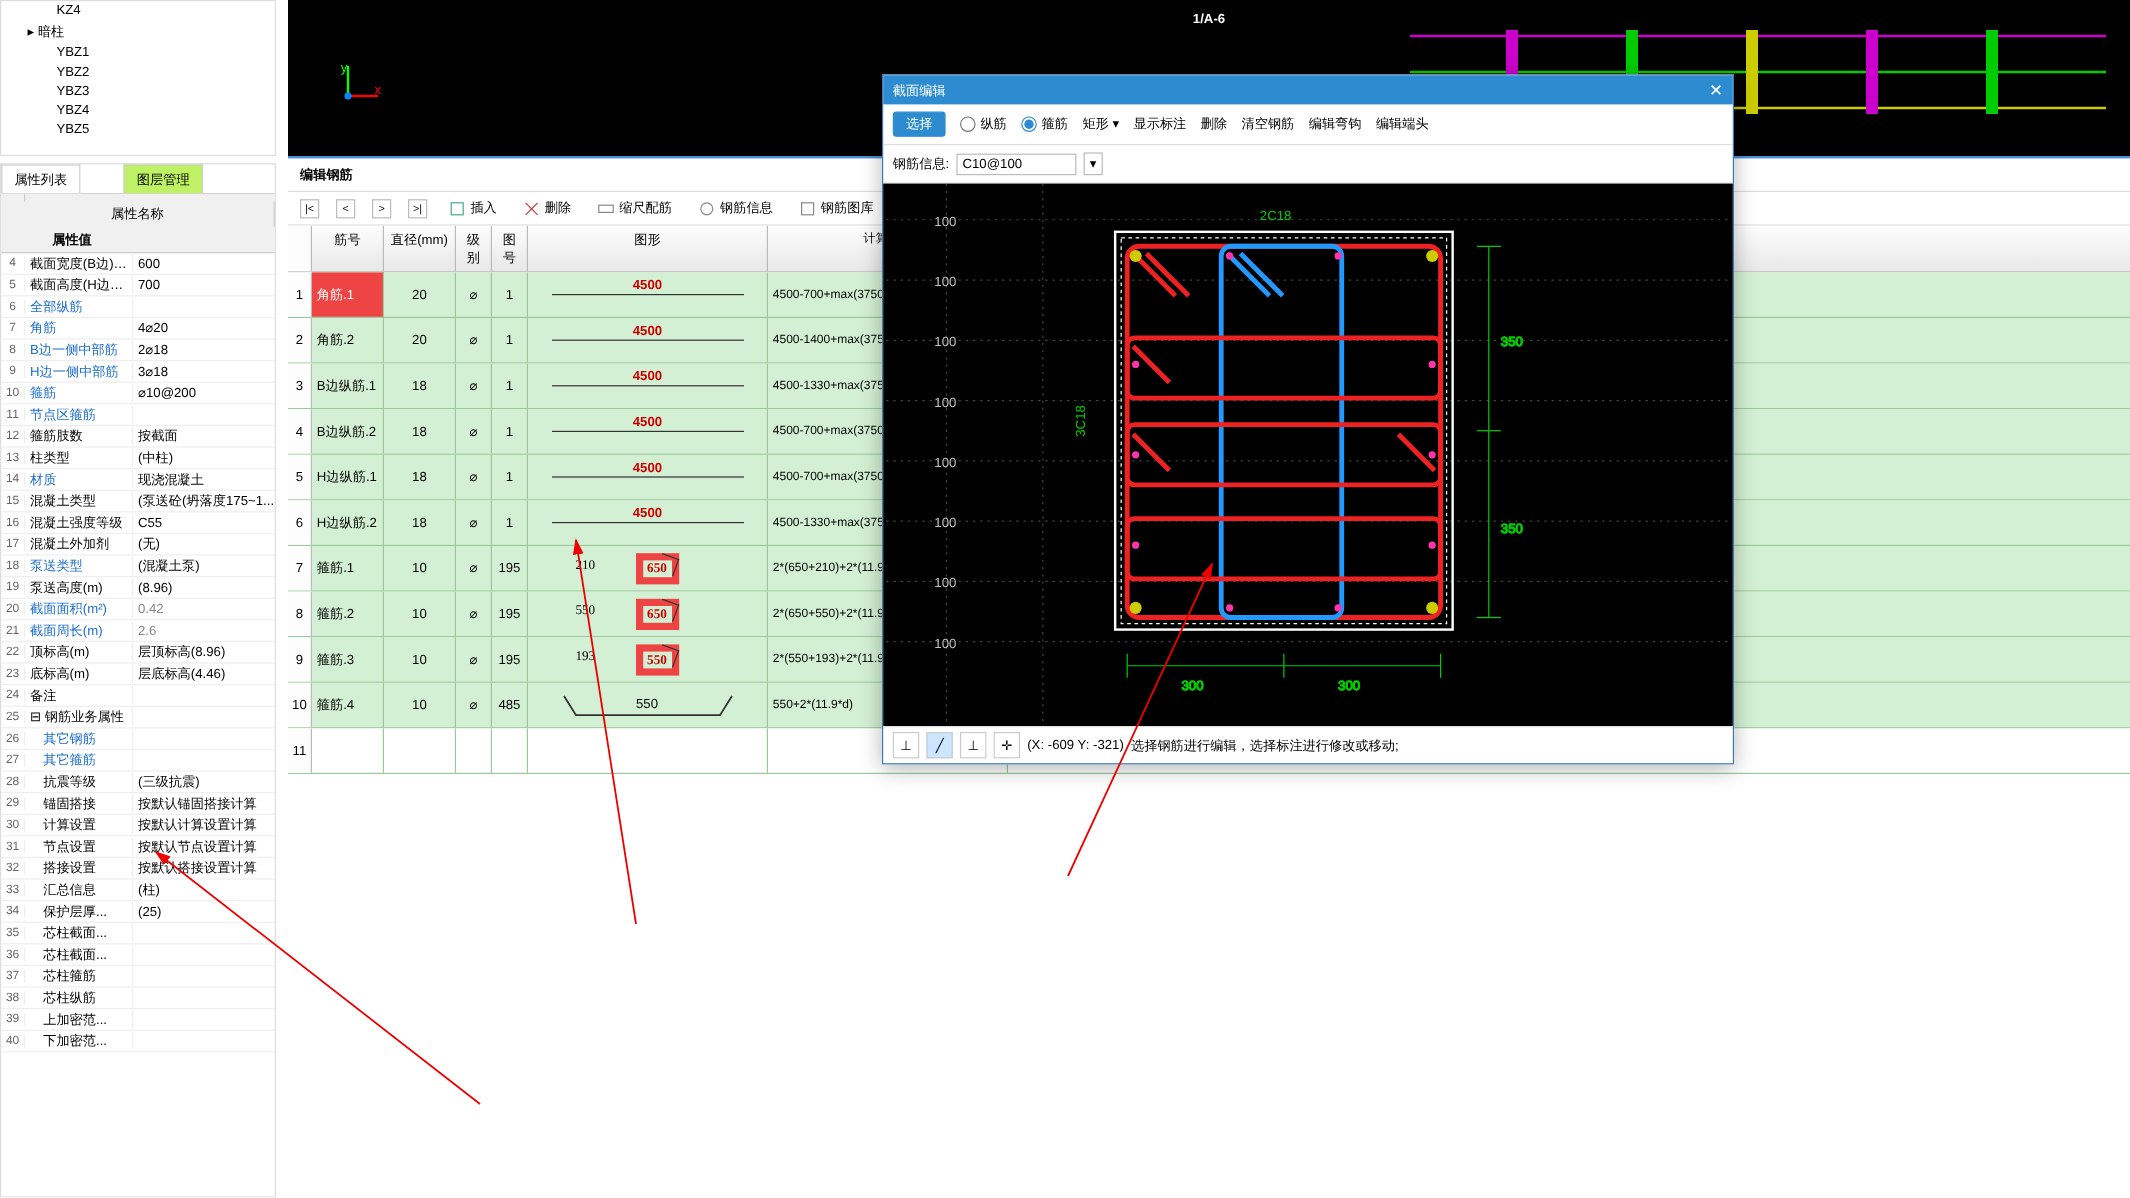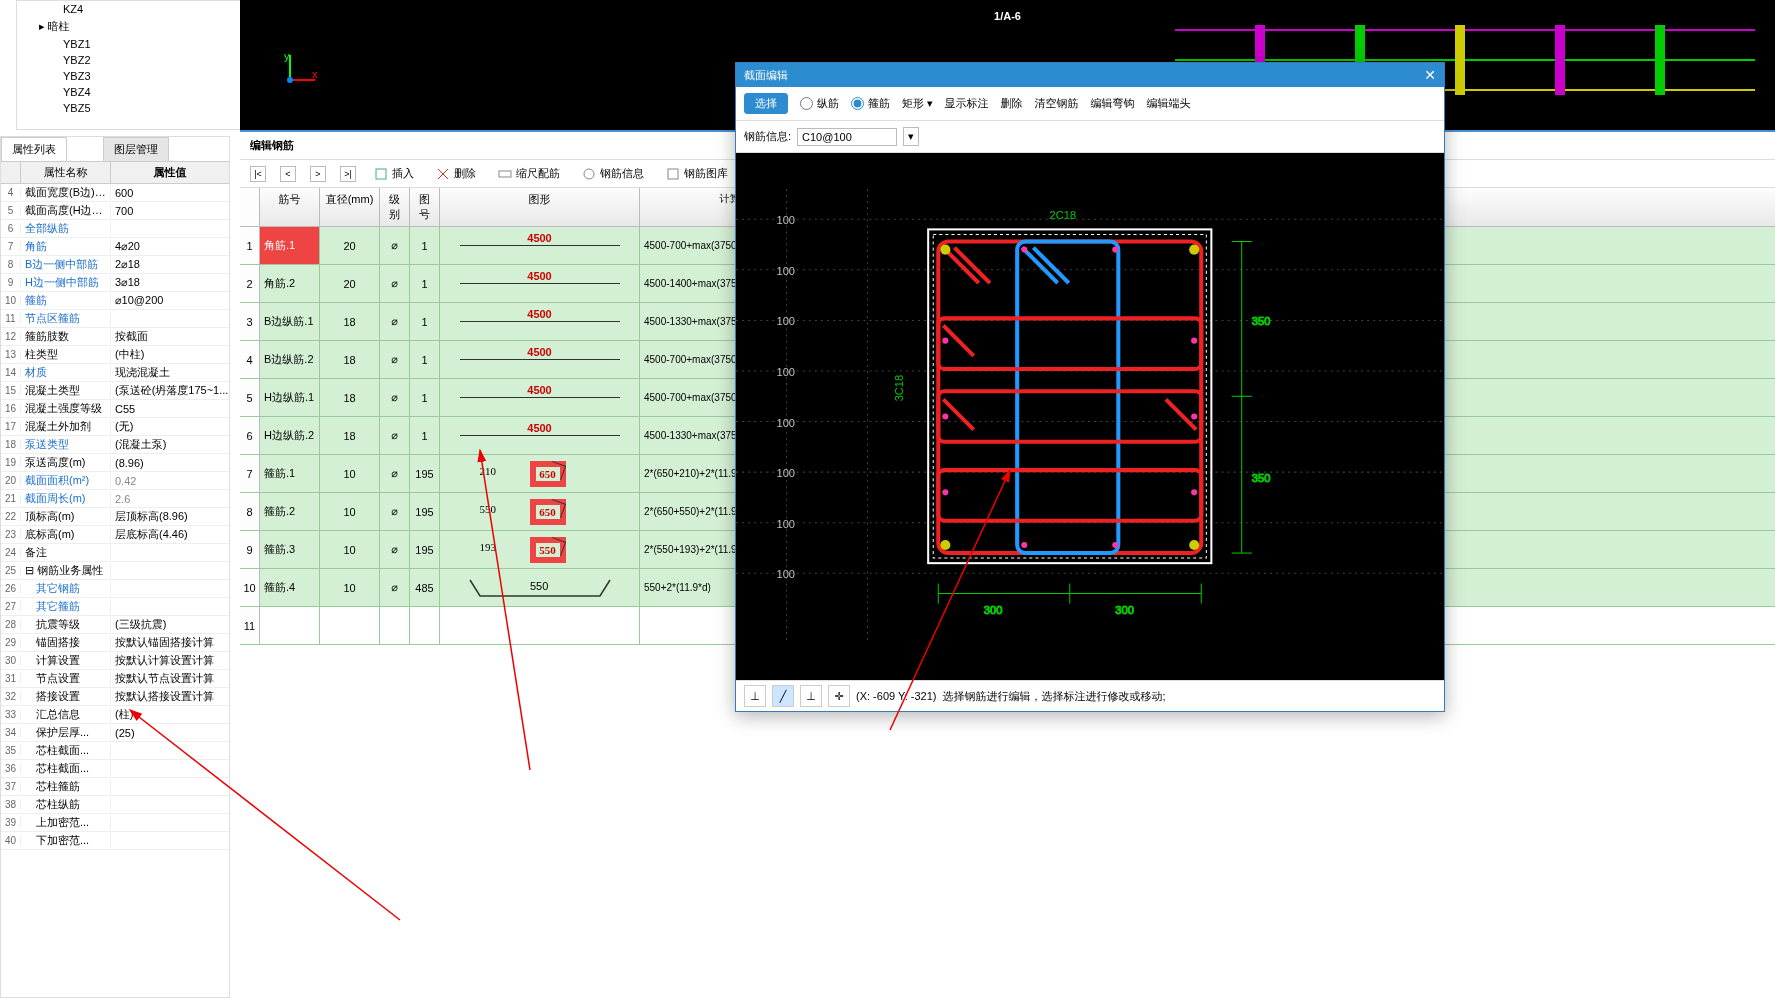--- a/index.html
+++ b/index.html
@@ -1,28 +1,28 @@
 <!DOCTYPE html>
 <html><head>
 <meta charset="utf-8">
 <style>
 * { box-sizing: border-box; margin: 0; padding: 0; font-family: "Microsoft YaHei", sans-serif; font-size: 11px; }
 body { width: 1775px; height: 998px; background: #fff; overflow: hidden; position: relative; }
 
 
-.tree { position: absolute; left: 16px; top: 0; width: 230px; height: 130px; background: #fff; border: 1px solid #ddd; overflow: auto; }
+.tree { position: absolute; left: 0; top: 0; width: 230px; height: 130px; background: #fff; border: 1px solid #ddd; overflow: auto; }
 .tree-item { padding: 2px 4px 2px 46px; cursor: pointer; }
 .tree-group { padding: 2px 4px 2px 22px; }
 
 
 .prop-panel { position: absolute; left: 0; top: 136px; width: 230px; bottom: 0; border: 1px solid #ddd; display: flex; flex-direction: column; }
 .prop-tabs { display: flex; border-bottom: 1px solid #ccc; gap: 36px; }
-.prop-tab { padding: 4px 10px; border: 1px solid #ccc; border-bottom: none; background: #e5e5e5; cursor: pointer; }
+.prop-tab { padding: 4px 10px; border: 1px solid #ccc; border-bottom: none; background: #bef264; cursor: pointer; }
 .prop-tab.active { background: #fff; }
-.prop-header { display: flex; background: #f0f0f0; border-bottom: 1px solid #ccc; }
+.prop-header { display: flex; background: #f0f0f0; border-bottom: 1px solid #ccc; flex-direction: column; }
 .prop-header > div { padding: 3px 6px; text-align: center; }
 .ph-num { width: 20px; border-right: 1px solid #ccc; }
 .ph-name { flex: 1; border-right: 1px solid #ccc; }
 .ph-val { width: 118px; font-weight: bold; }
 .prop-rows { overflow-y: auto; flex: 1; }
 .prop-row { display: flex; border-bottom: 1px solid #eee; height: 18px; align-items: center; }
 .pr-num { width: 20px; text-align: center; color: #666; font-size: 10px; border-right: 1px solid #eee; }
 .pr-name { flex: 1; padding: 0 4px; border-right: 1px solid #eee; overflow: hidden; white-space: nowrap; text-overflow: ellipsis; }
 .pr-val { width: 118px; padding: 0 4px; overflow: hidden; white-space: nowrap; }
 .blue { color: #1a6dcc; }
@@ -55,21 +55,21 @@
 .c-shape { width: 200px; }
 .c-formula { width: 200px; font-size: 10px; justify-content:flex-start !important; }
 .hline { width:160px; border-top:1.5px solid #333; position:relative; }
 .hline span { position:absolute; top:-14px; left:50%; transform:translateX(-50%); color:#c00; font-weight:bold; }
 .hook-shape { position:relative; width:160px; height:30px; }
 .hook-shape .num { position:absolute; font-family:serif; }
 .hook-box { display:inline-flex; align-items:center; justify-content:center; width:36px; height:26px; border:6px solid #ef4444; color:#c00; font-weight:bold; font-family:serif; position:relative; }
 .hook-box::after { content:""; position:absolute; right:-4px; top:-4px; width:14px; height:14px; border-top:1px solid #333; border-right:1px solid #333; transform:rotate(20deg); }
 
 
-.sec-win { position: absolute; left: 735px; top: 62px; width: 710px; height: 650px; border: 1px solid #3a7abd; background: #fff; box-shadow: 0 4px 18px rgba(0,0,0,0.3); display:flex; flex-direction:column; }
+.sec-win { position: absolute; left: 735px; top: 62px; width: 710px; height: 575px; border: 1px solid #3a7abd; background: #fff; box-shadow: 0 4px 18px rgba(0,0,0,0.3); display:flex; flex-direction:column; }
 .sec-title { background: #2d8ccf; color: #fff; padding: 4px 8px; display:flex; justify-content:space-between; align-items:center; }
 .sec-close { cursor:pointer; font-size:14px; }
 .sec-tools { display:flex; align-items:center; gap:12px; padding:6px 8px; border-bottom:1px solid #ddd; }
 .pill { border:1px solid #bbb; border-radius:3px; padding:2px 10px; cursor:pointer; }
 .pill.active { background:#2d8ccf; color:#fff; border-color:#2d8ccf; }
 .radio { display:flex; align-items:center; gap:4px; cursor:pointer; }
 .radio input { accent-color:#2d8ccf; }
 .sec-info { display:flex; align-items:center; gap:6px; padding:6px 8px; border-bottom:1px solid #ddd; }
 .sec-info input { border:1px solid #bbb; padding:2px 4px; width:100px; }
 .sec-canvas { flex:1; background:#000; color:#bbb; overflow:hidden; }

